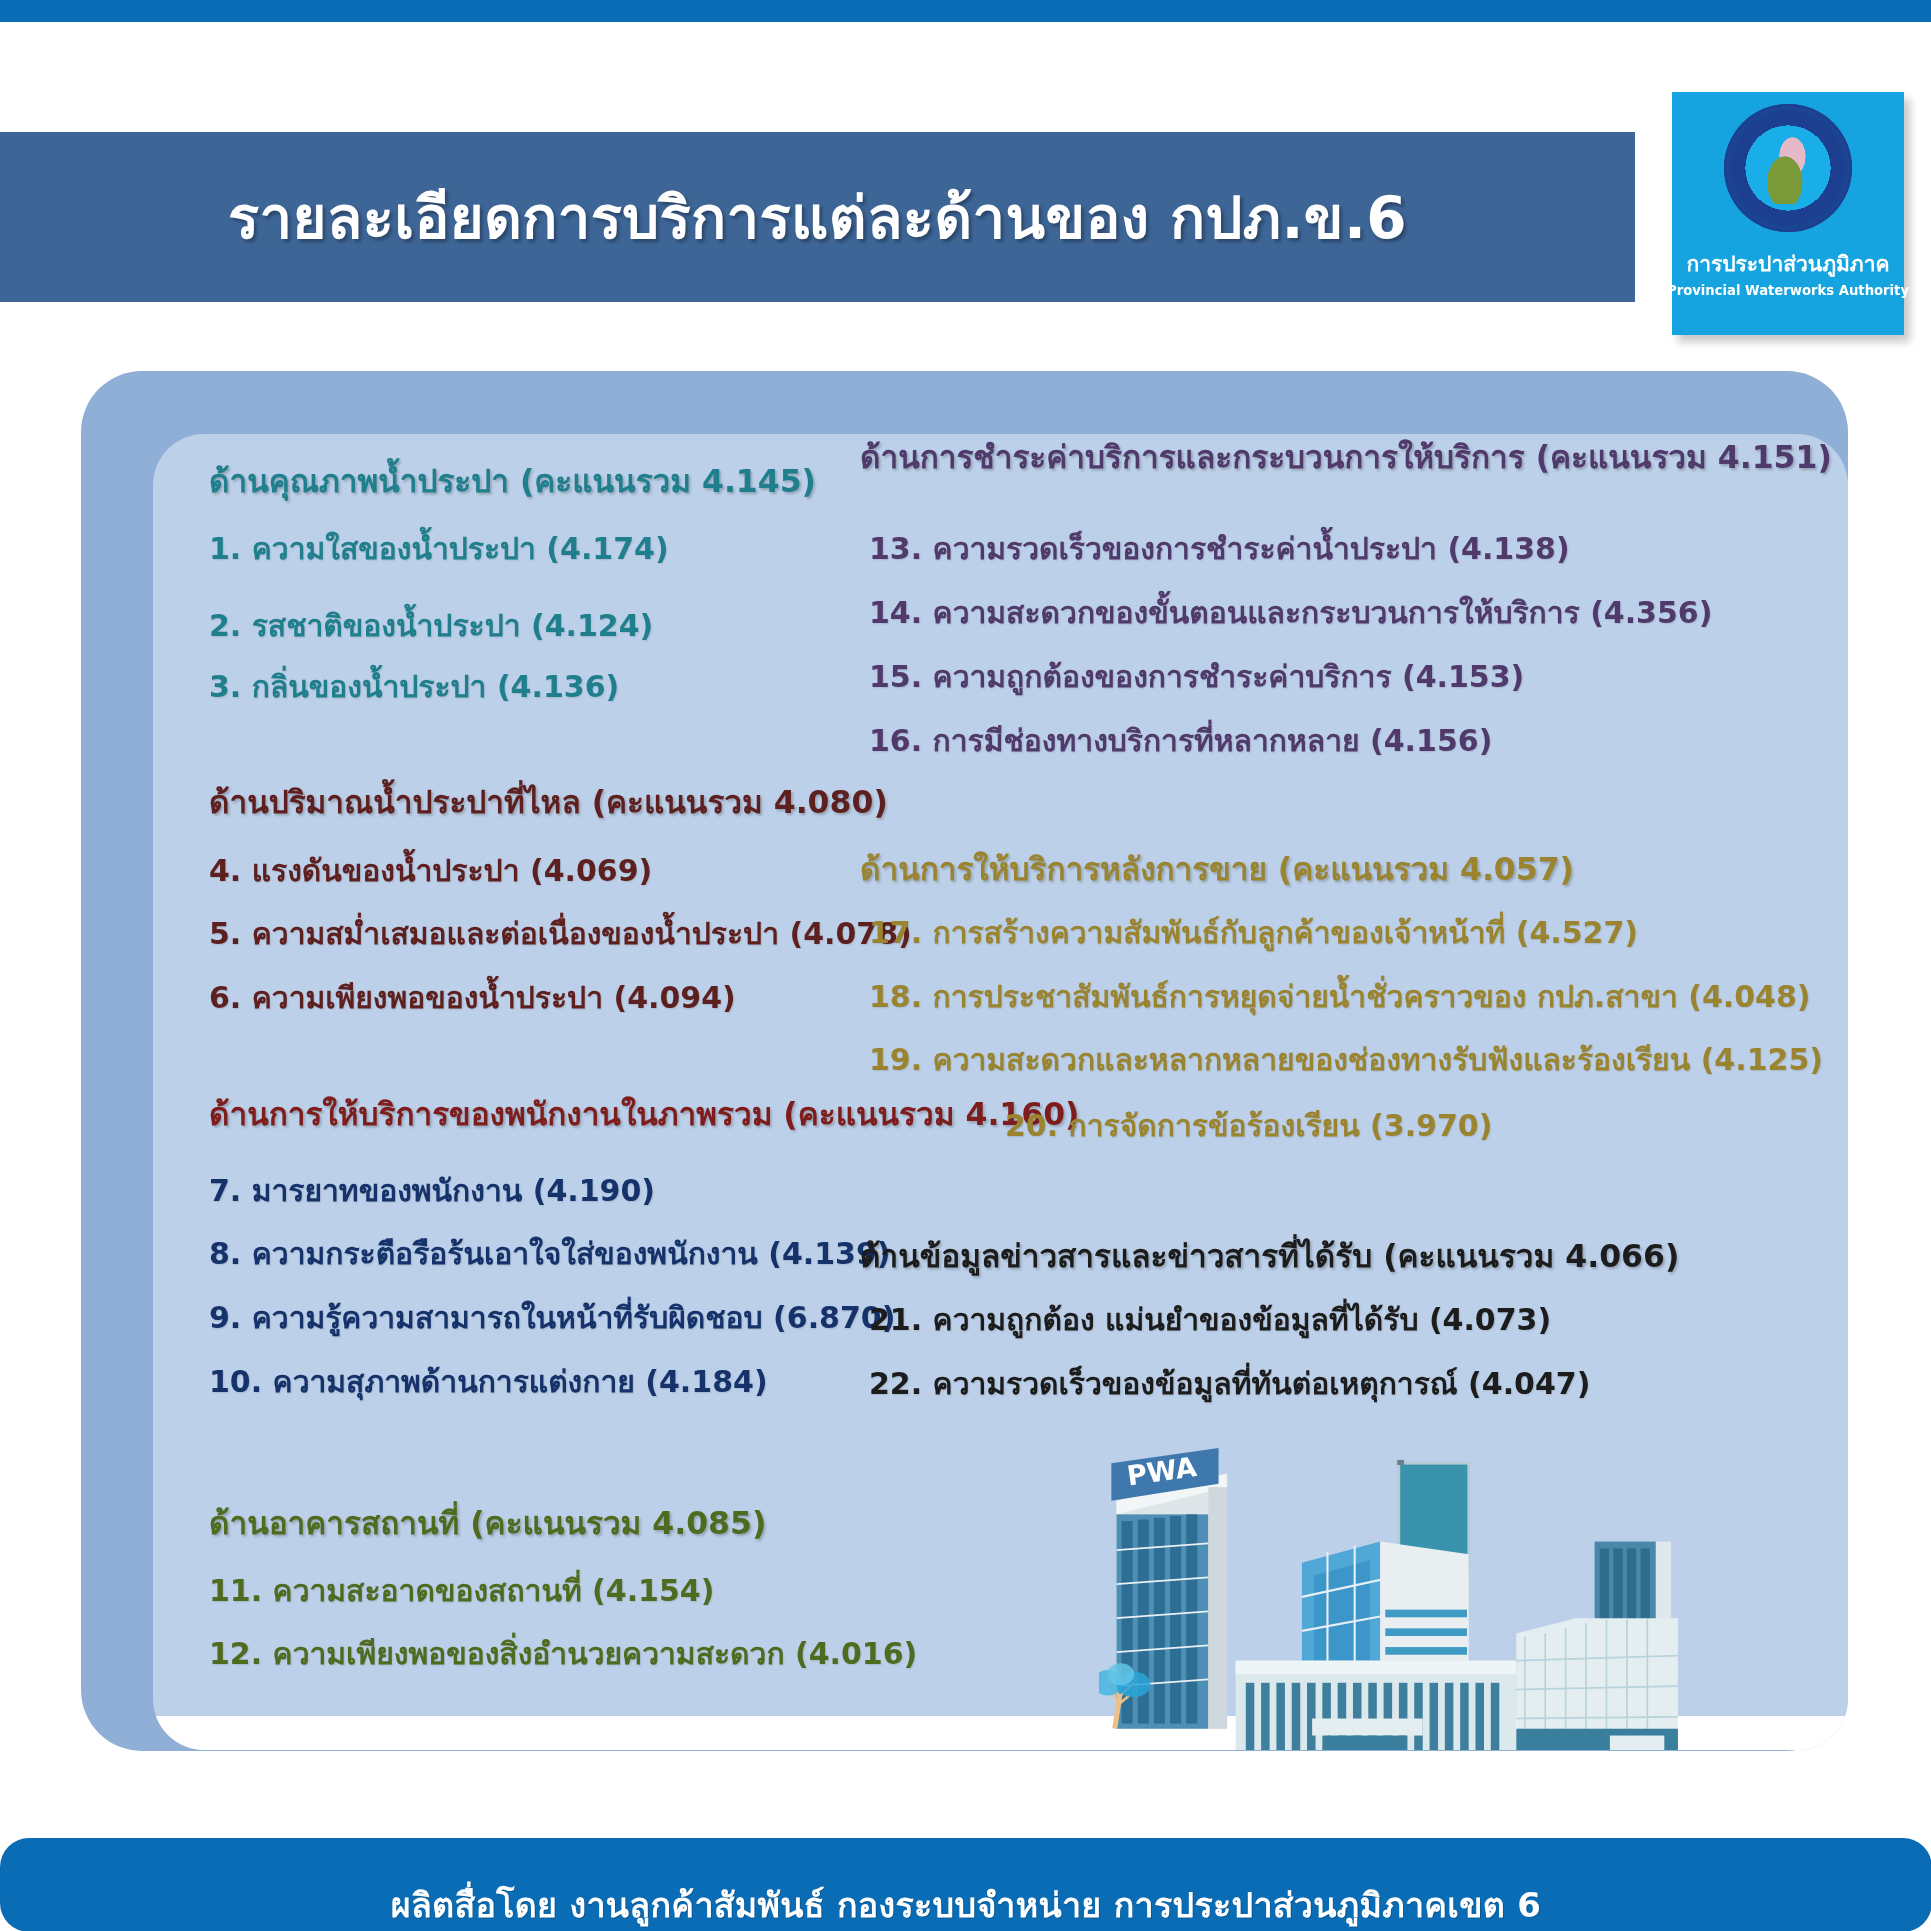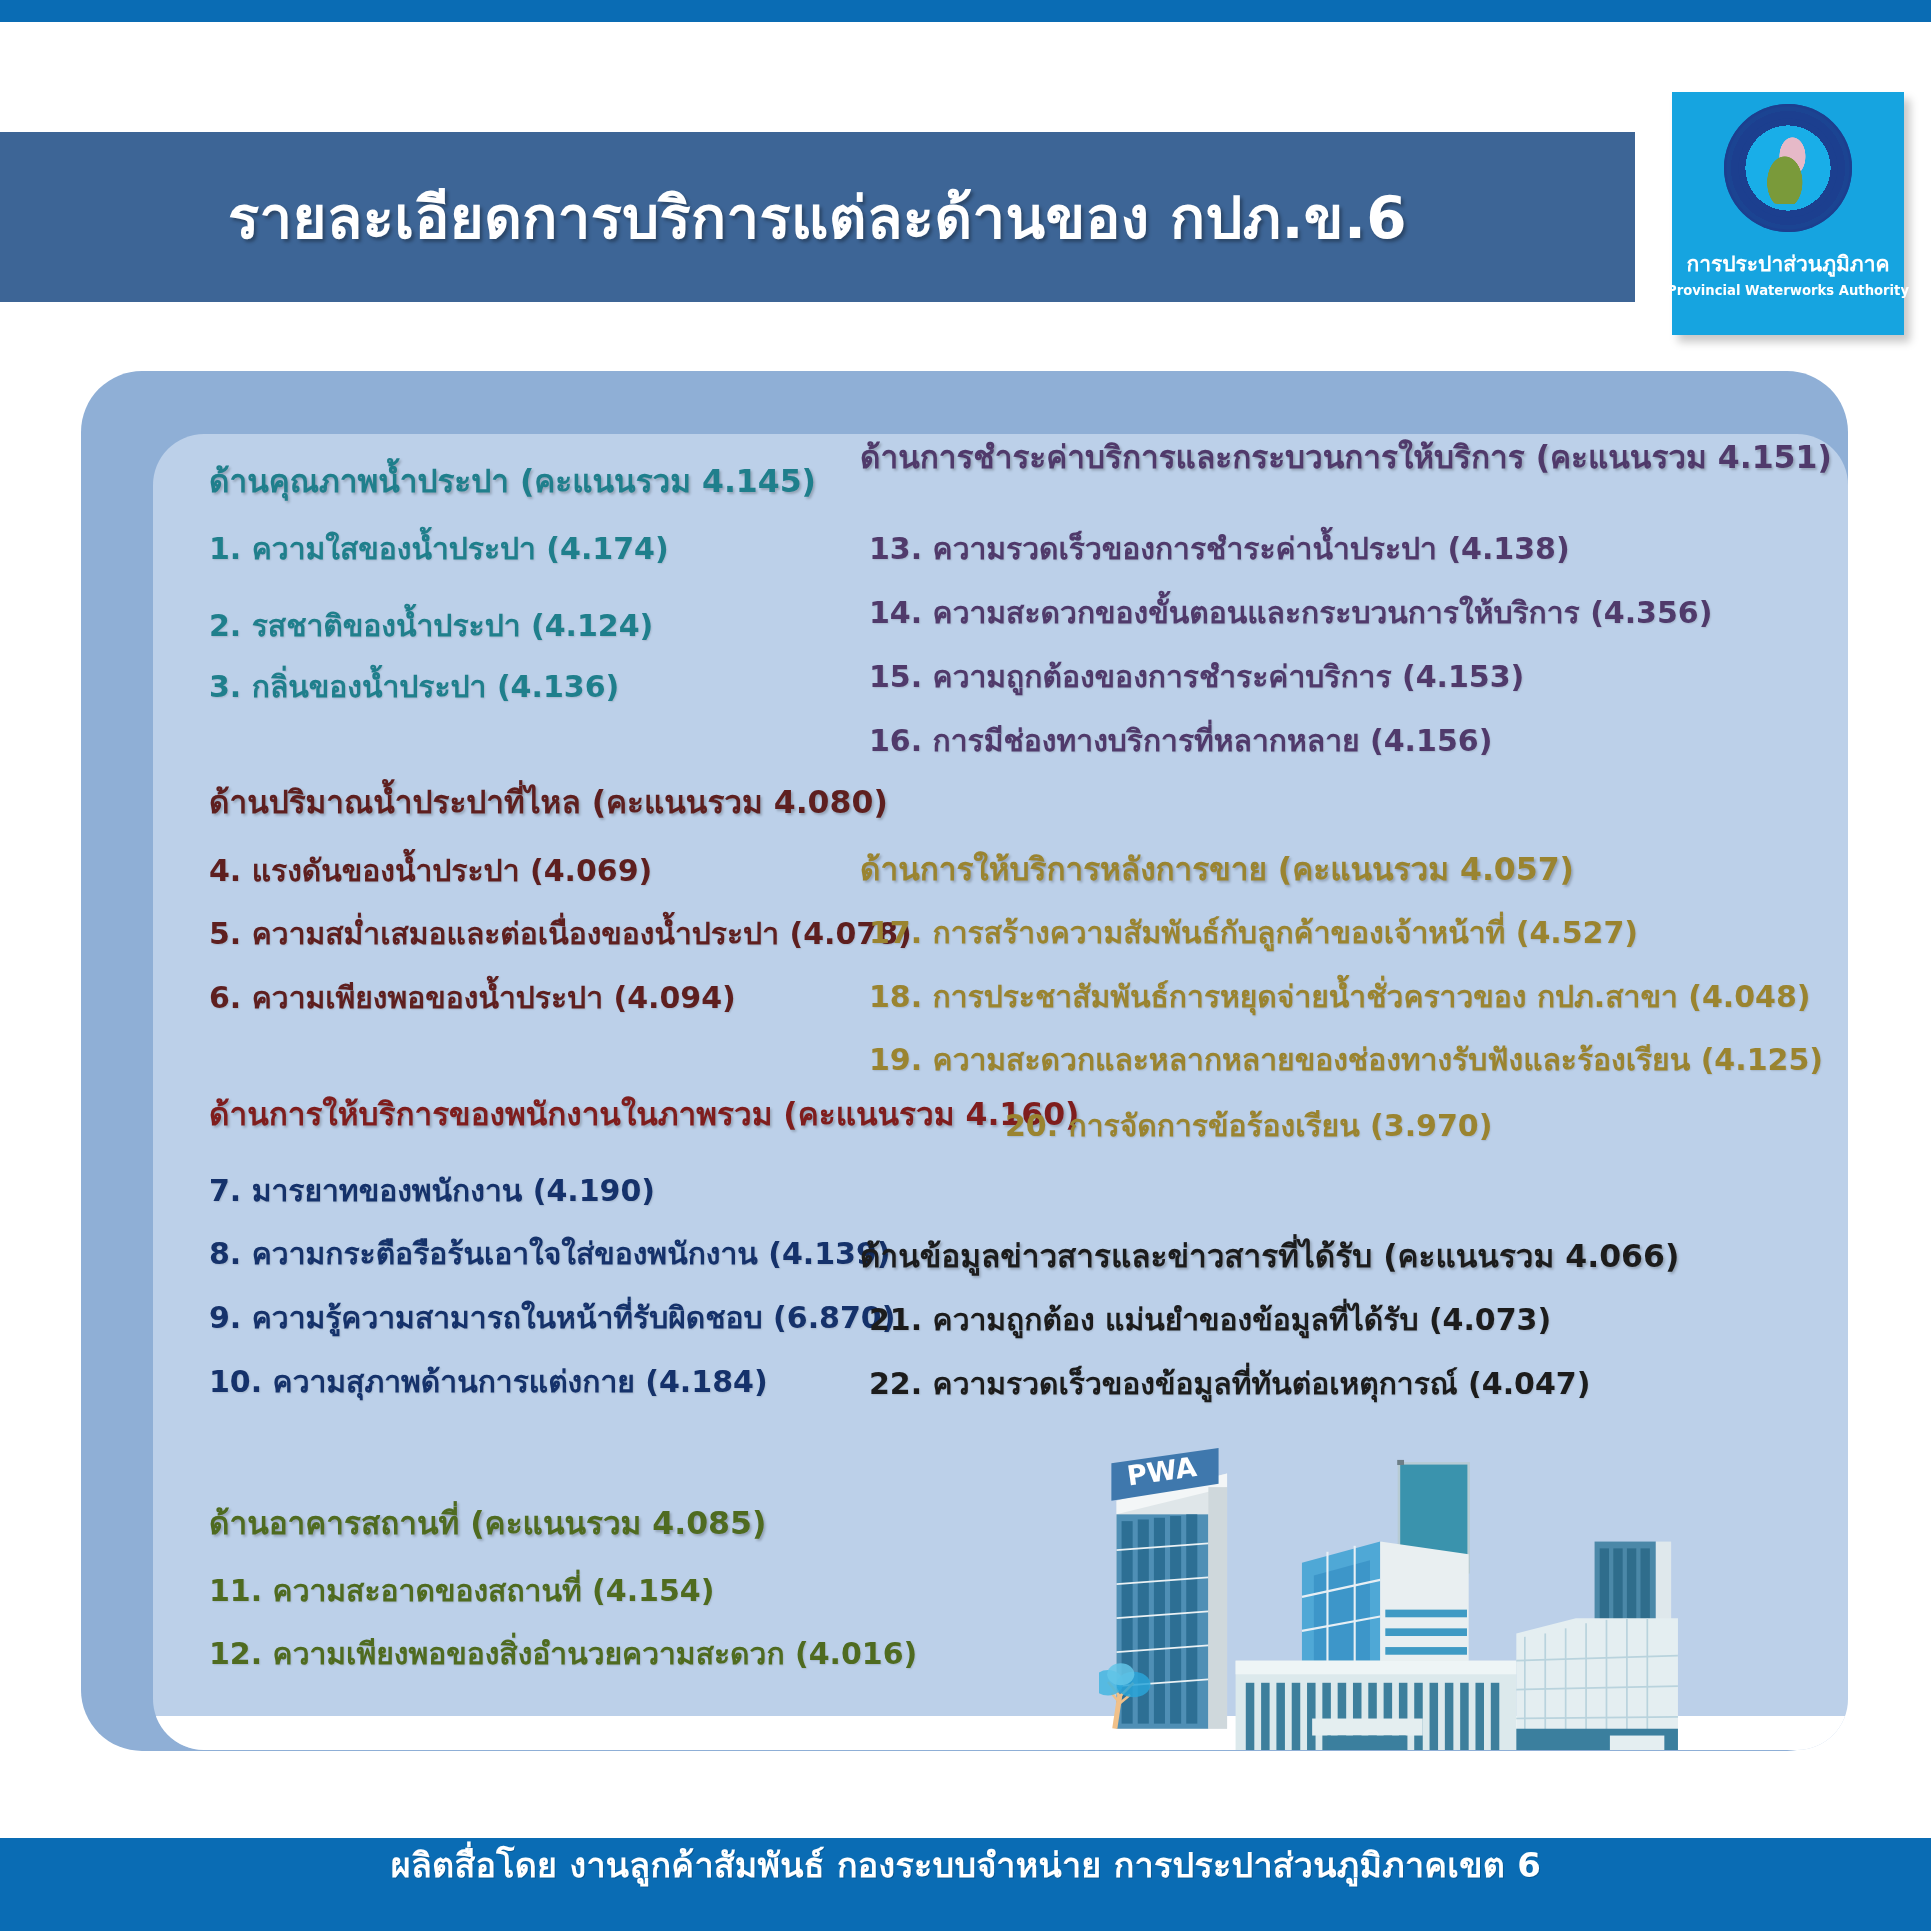--- a/index.html
+++ b/index.html
@@ -26,22 +26,23 @@
     left: 0; top: 0;
     width: 1932px; height: 22px;
     background: #0a6cb4;
   }
   .rail-bottom {
     position: absolute;
     left: 0; bottom: 0;
     width: 1932px; height: 94px;
     background: #0a6cb4;
     display: flex;
-    align-items: flex-start;
+    align-items: flex-end;
     justify-content: center;
+    border-radius: 29px;
   }
   .footer-text {
     color: #ffffff;
     font-size: 34px;
     font-weight: 700;
     letter-spacing: 0.3px;
     white-space: nowrap;
     text-shadow: 0.9px 0.9px 0 rgba(0,0,0,.18);
   }
 

